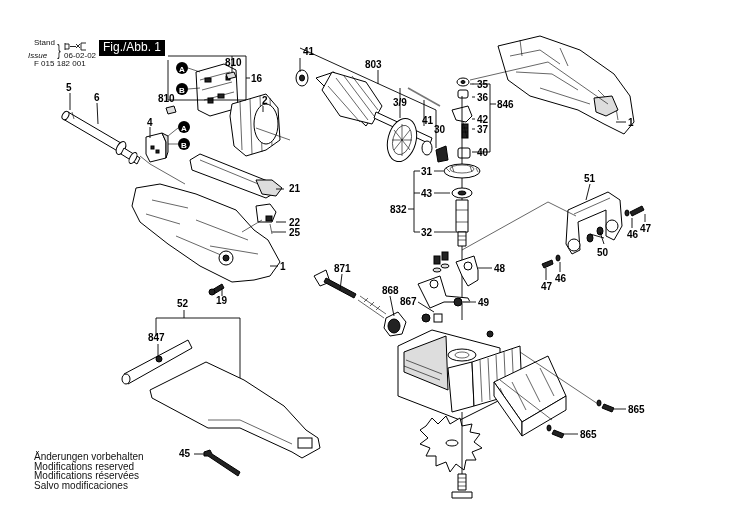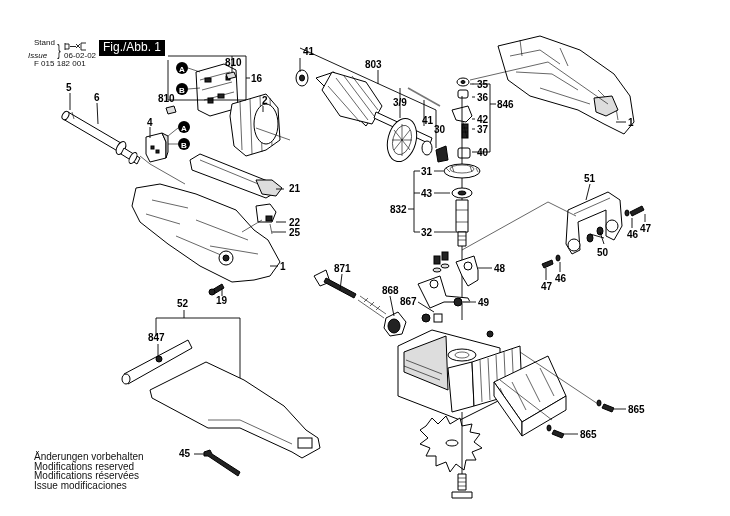--- a/index.html
+++ b/index.html
@@ -36,21 +36,21 @@
     <path d="M1 1 L1 8 M1 2 L5 2 L5 7 L1 7 M6 4.5 L12 4.5 M12 2 L16 6 M16 2 L12 6 M17 1 L22 1 M17 1 L17 8 L22 8" stroke="#111" stroke-width="0.9" fill="none"></path>
   </svg>
 </div>
 <div class="hdr" id="issue-val">06-02-02</div>
 <div id="fig">Fig./Abb. 1</div>
 
 <div id="notes">
   <div>Änderungen vorbehalten</div>
   <div>Modifications reserved</div>
   <div>Modifications réservées</div>
-  <div>Issue modificaciones</div>
+  <div>Salvo modificaciones</div>
 </div>
 
 <svg id="diagram" width="730" height="516" viewBox="0 0 730 516">
 
   <g>
     <path class="part" d="M68 112 L126 146 L121 153 L63 119 Z"></path>
     <ellipse class="part" cx="65.5" cy="115.5" rx="3" ry="4.5" transform="rotate(30 65.5 115.5)"></ellipse>
     <ellipse class="part" cx="121" cy="148" rx="4" ry="7" transform="rotate(30 121 148)"></ellipse>
     <path class="thin" d="M72 112 L74 119"></path>
     <path class="part" d="M124 148 L140 158 L137 164 L121 154 Z"></path>

